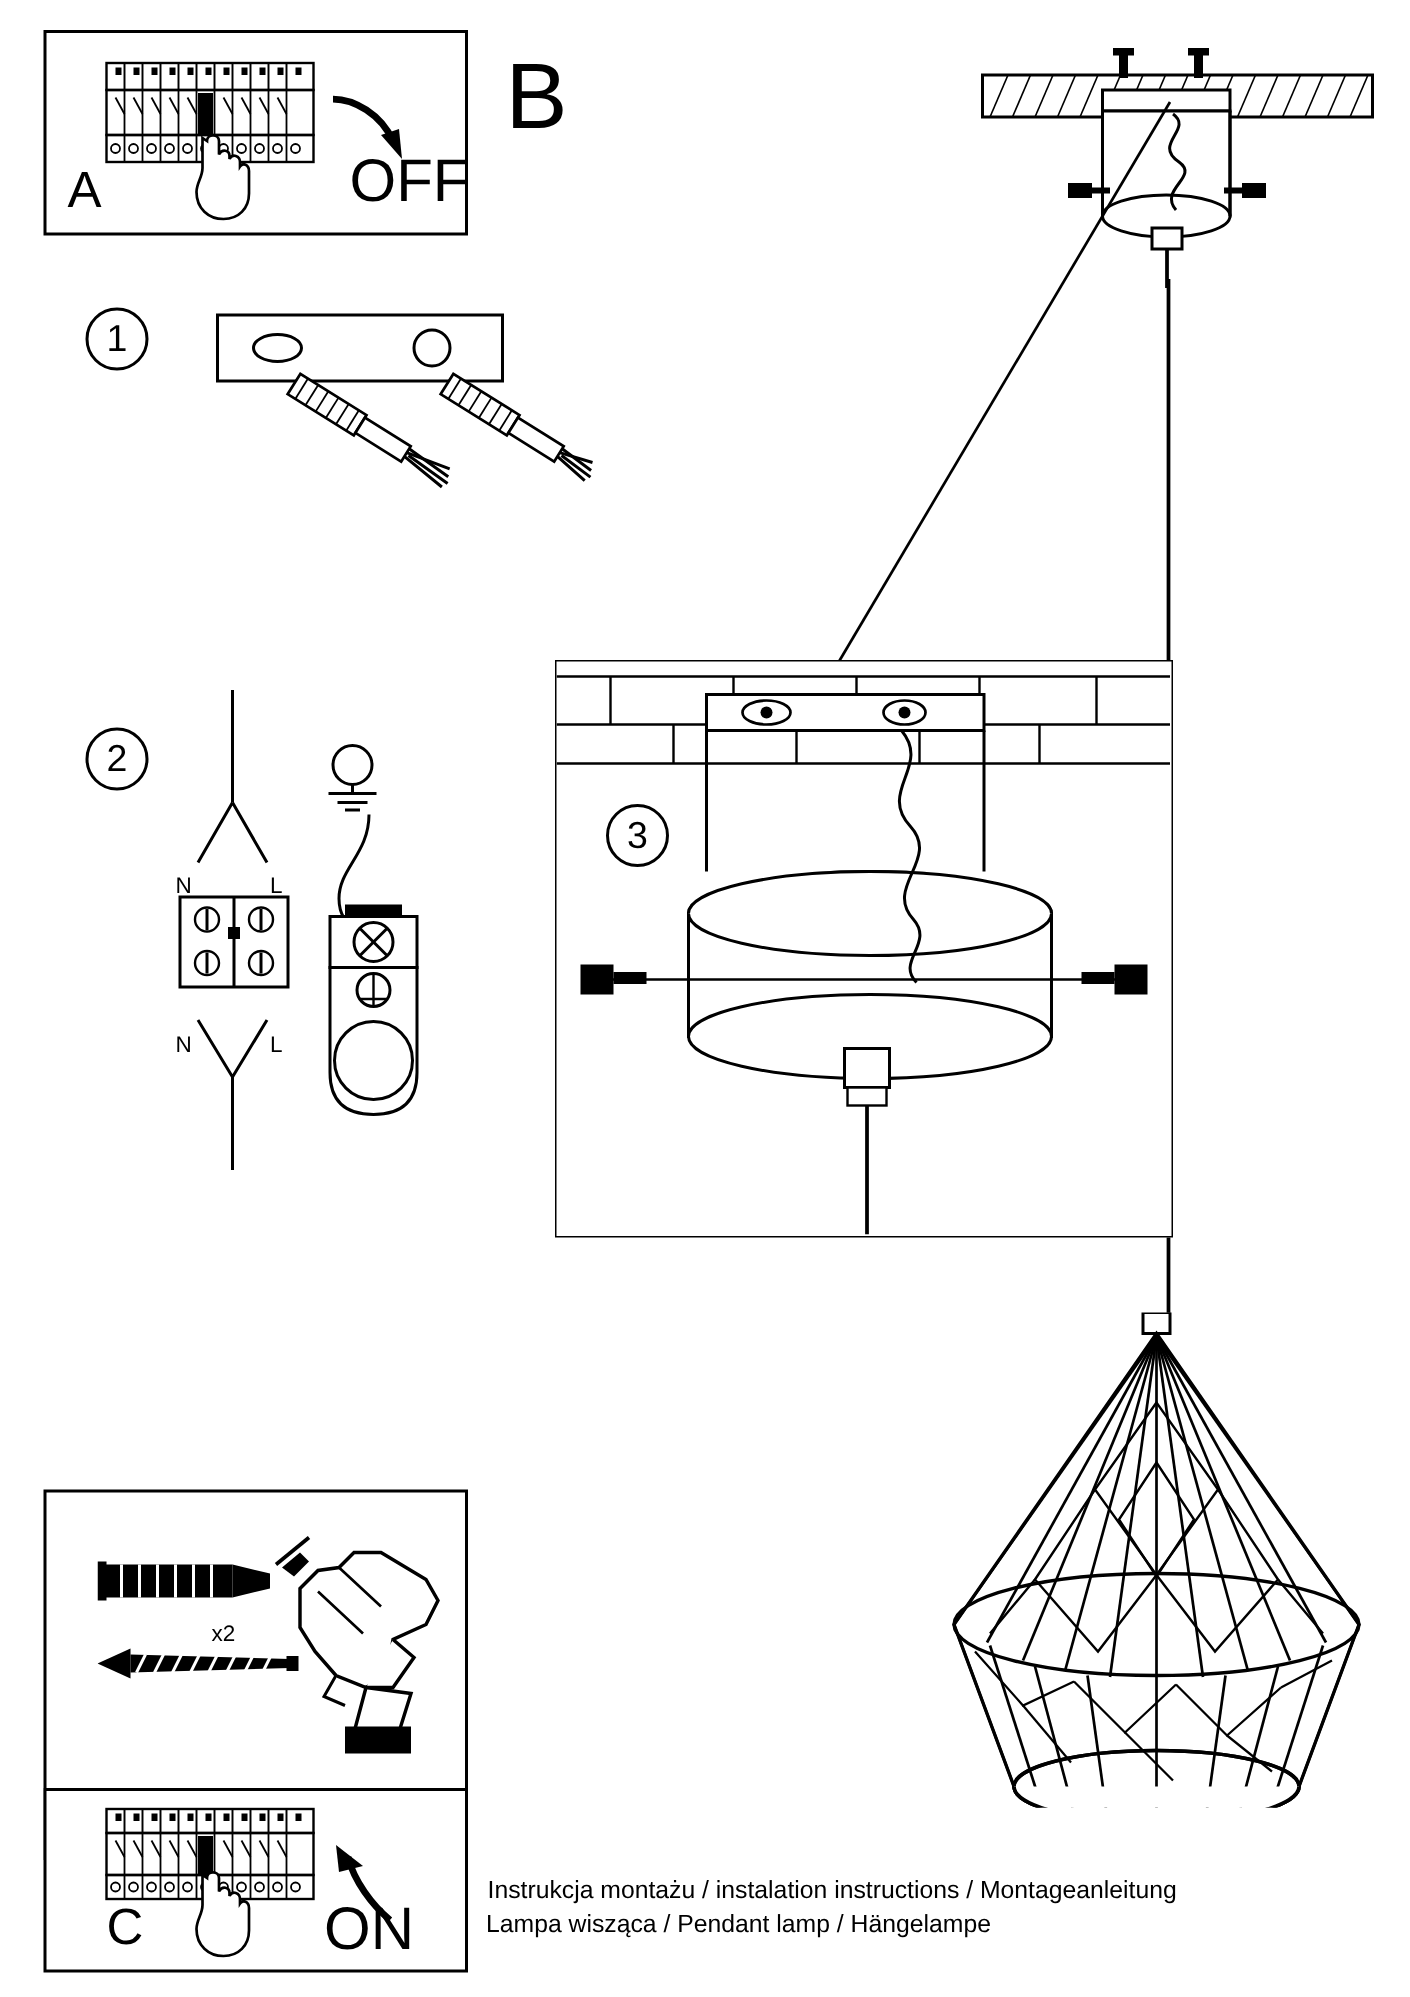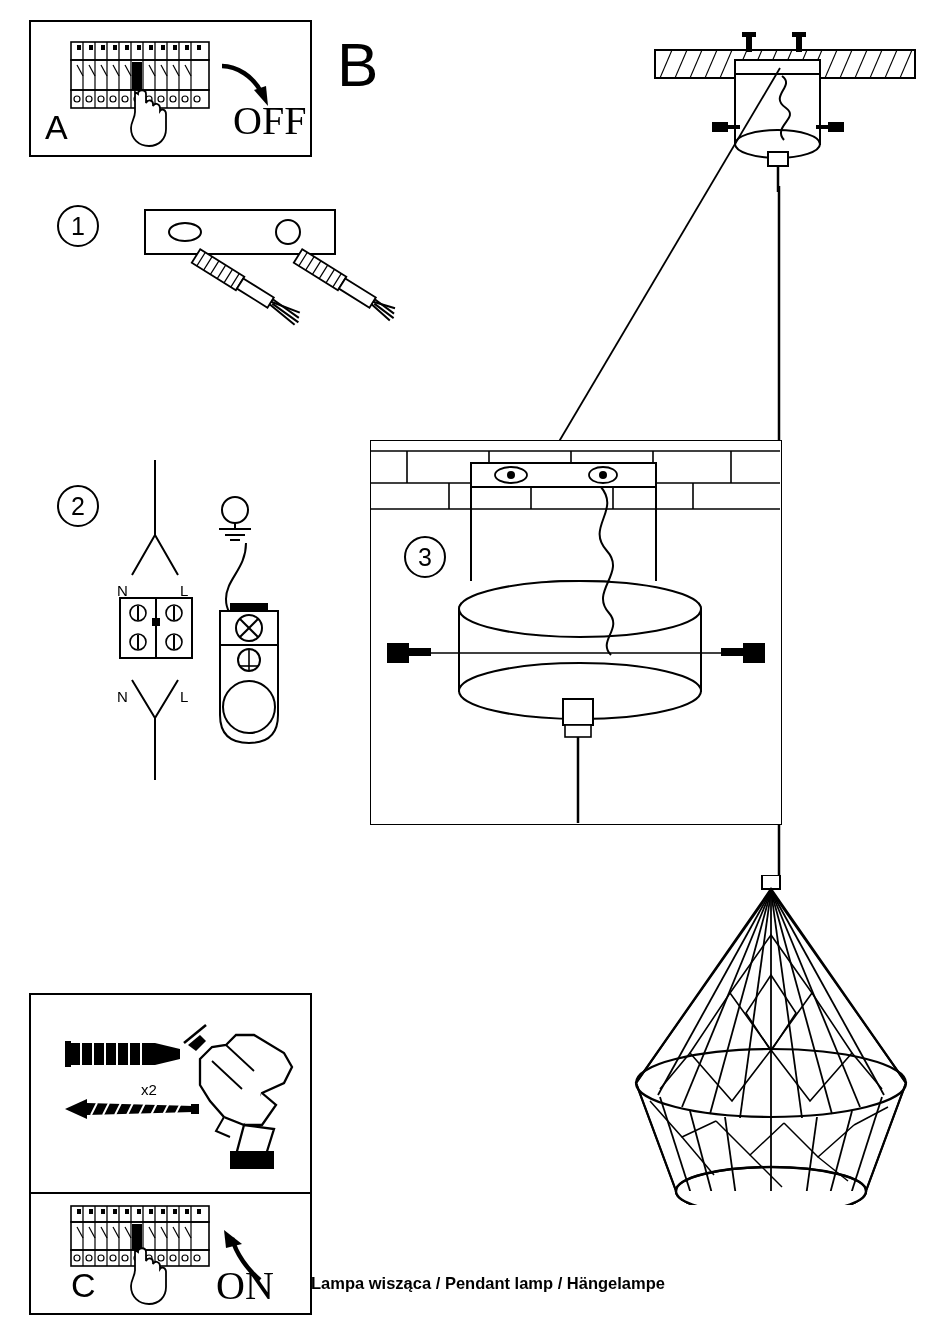--- a/index.html
+++ b/index.html
@@ -34,21 +34,21 @@
   .label-big {
     position: absolute;
     font-size: 62px;
     font-weight: normal;
     font-family: "Liberation Sans", sans-serif;
     line-height: 1;
   }
   .onoff {
     position: absolute;
     font-size: 40px;
-    font-family: Liberation Serif, serif;
+    font-family: Liberation Sans, sans-serif;
     line-height: 1;
     text-align: right;
   }
   .step-circle {
     position: absolute;
     width: 42px;
     height: 42px;
     border: 2.5px solid #000;
     border-radius: 50%;
     box-sizing: border-box;
@@ -577,15 +577,16 @@
         <path d="M72 50 L72 70 C72 76 68 80 68 86 C68 97 76 104 86 104 C96 104 103 97 103 87 L103 72 C103 68 99 66 97 69 L97 66 C97 62 92 60 90 64 L90 62 C90 58 85 57 83 61 L83 52 C83 47 75 47 75 52 Z"></path>
       </g>
     </svg>
     <svg class="abs" style="left:183px; top:34px;" width="62" height="58" viewBox="0 0 62 58">
       <path d="M46 52 C34 42 22 26 18 10" stroke="#000" stroke-width="4.5" fill="none"></path>
       <path d="M10 2 L28 16 L12 20 Z" fill="#000"></path>
     </svg>
     <div class="onoff" style="left:185px; top:72px;">ON</div>
   </div>
 
-  <div class="cap-text" style="left:311px; top:1272px;font-weight:bold;">Lampa wisząca / Pendant lamp / Hängelampe</div>
+  <div class="cap-text" style="left:325px; top:1249px;">Instrukcja montażu / instalation instructions / Montageanleitung</div>
+  <div class="cap-text" style="left:324px; top:1272px;">Lampa wisząca / Pendant lamp / Hängelampe</div>
 
 </div>
 
 </body></html>

